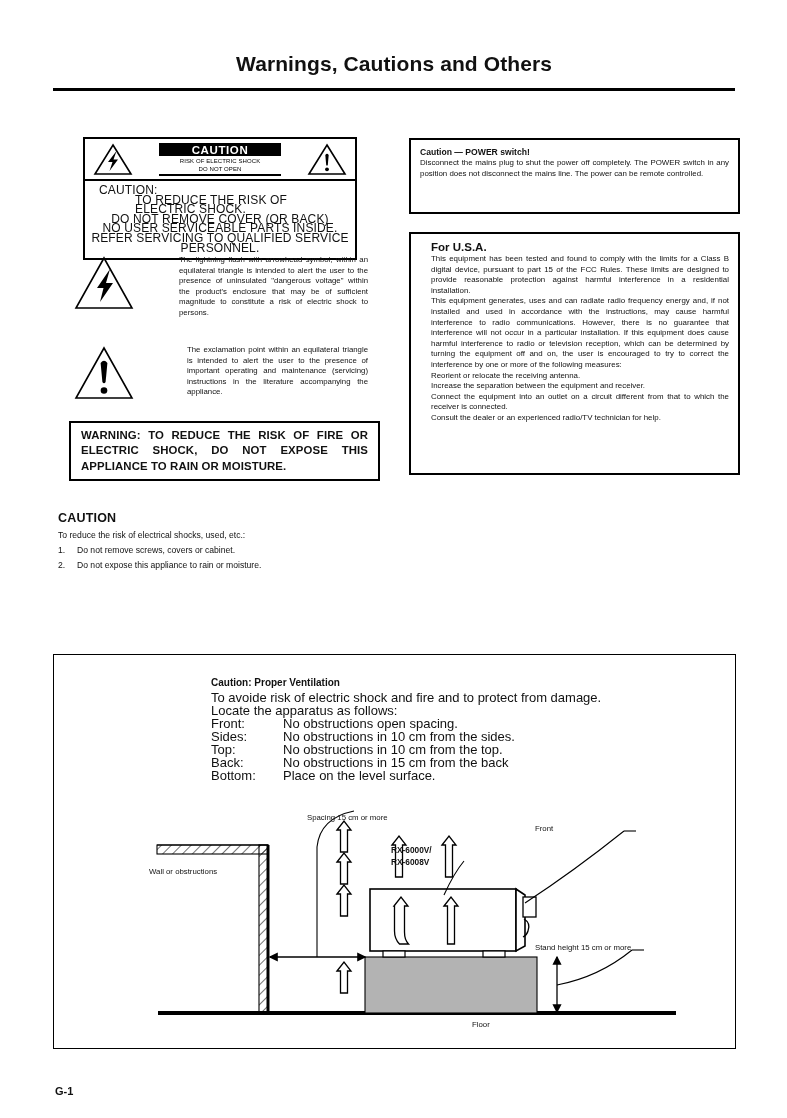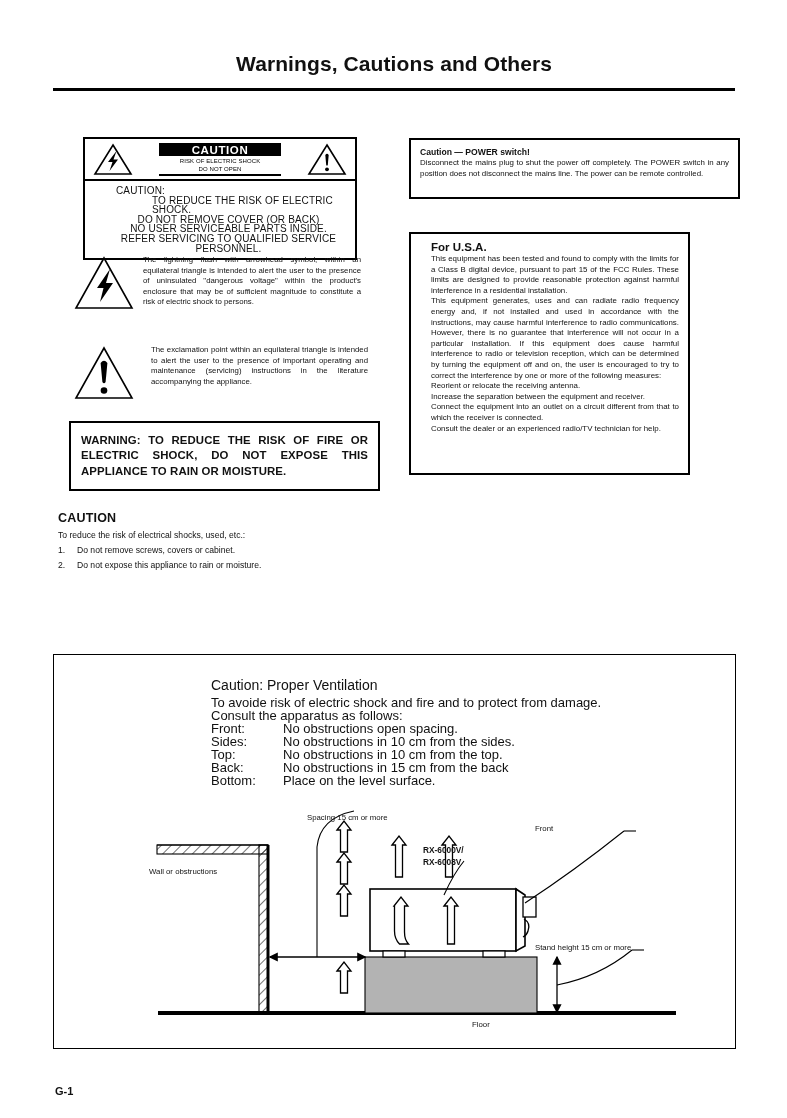--- a/index.html
+++ b/index.html
@@ -64,23 +64,23 @@
   }
   .caution-center .sub {
     background: #fff;
     color: #000;
     font-size: 6px;
     line-height: 8px;
     letter-spacing: 0.1px;
     padding: 1px 0 1px 0;
   }
   .caution-bottom {
-    padding: 5px 4px 5px 21px;
+    padding: 5px 4px 5px 4px;
     text-align: center;
-    font-size: 10px;
+    font-size: 12px;
     line-height: 9.6px;
     letter-spacing: 0.15px;
   }
   .cb-line1 { text-align: left; padding-left: 10px; }
   .cb-line1 .lbl { display:inline-block; }
   .cb-line1 .txt { display:inline-block; padding-left: 36px; }
 
   
   .tri-sm { width: 40px; height: 32px; position: relative; }
   .tri-sm svg { display:block; }
@@ -90,30 +90,31 @@
     position: absolute;
     display: flex;
     align-items: flex-start;
   }
   .sym-row .tri-lg { width: 70px; flex: 0 0 70px; }
   .sym-row .sym-text {
     font-size: 7.8px;
     line-height: 10.6px;
     text-align: justify;
     color: #111;
+    margin-left: 36px;
   }
   #sym-lightning { left: 73px; top: 255px; width: 295px; }
   #sym-lightning .sym-text { width: 218px; }
   #sym-exclam  { left: 73px; top: 345px; width: 295px; gap: 8px; }
   #sym-exclam .sym-text { width: 218px; }
 
   
   .warning-box {
     position: absolute;
-    left: 69px; top: 421px; width: 311px; height: 70px;
+    left: 69px; top: 421px; width: 311px; height: 60px;
     border: 2px solid #000;
     box-sizing: border-box;
     display: flex;
     align-items: center;
     padding: 0 10px;
   }
   .warning-box .wtext {
     font-size: 11.4px;
     font-weight: bold;
     line-height: 15.6px;
@@ -124,22 +125,22 @@
   }
 
   
   .rbox {
     position: absolute;
     border: 2px solid #000;
     box-sizing: border-box;
     background: #fff;
     padding: 7px 9px 7px 9px;
   }
-  #power-box { left: 409px; top: 138px; width: 331px; height: 61px; }
-  #usa-box   { left: 409px; top: 232px; width: 281px; height: 243px; padding-left: 20px; }
+  #power-box { left: 409px; top: 138px; width: 331px; height: 76px; }
+  #usa-box   { left: 409px; top: 232px; width: 331px; height: 243px; padding-left: 20px; }
   .rbox .hd {
     font-size: 8.6px;
     font-weight: bold;
     margin-bottom: 1px;
   }
   #usa-box .hd { font-size: 11.5px; margin-bottom: 1px; }
   .rbox p {
     margin: 0;
     font-size: 7.9px;
     line-height: 10.6px;
@@ -171,43 +172,43 @@
   
   .vent-frame {
     position: absolute;
     left: 53px; top: 654px; width: 683px; height: 395px;
     border: 1.6px solid #000;
     box-sizing: border-box;
     background: #fff;
   }
   .vent-text { position: absolute; left: 157px; top: 22px; width: 420px; }
   .vent-text .hd {
-    font-size: 14px;
-    font-weight: normal;
+    font-size: 10px;
+    font-weight: bold;
     margin-bottom: 3px;
   }
   .vent-text .ln {
     font-size: 13px;
     line-height: 13px;
     display: flex;
   }
   .vent-text .ln .k { width: 72px; flex: 0 0 72px; }
   .vent-text .ln.full { display: block; }
 
   
   .diagram { position: absolute; left: 0; top: 0; width: 683px; height: 395px; }
   .dlabel {
     position: absolute;
     font-size: 7.8px;
     color: #111;
     white-space: nowrap;
   }
   #lbl-spacing { left: 253px; top: 158px; }
   #lbl-wall    { left: 95px;  top: 212px; }
-  #lbl-model   { left: 337px; top: 190px; font-weight: bold; font-size: 8.3px; line-height: 11.5px; margin-left: 32px; }
+  #lbl-model   { left: 337px; top: 190px; font-weight: bold; font-size: 8.3px; line-height: 11.5px; }
   #lbl-front   { left: 481px; top: 169px; }
   #lbl-stand   { left: 481px; top: 288px; }
   #lbl-floor   { left: 418px; top: 365px; }
 
   
   .folio {
     position: absolute;
     left: 55px; top: 1085px;
     font-size: 11px;
     font-weight: bold;
@@ -311,21 +312,21 @@
         <span>Do not expose this appliance to rain or moisture.</span>
       </li>
     </ol>
   </div>
 
   <div class="vent-frame">
 
     <div class="vent-text">
       <div class="hd">Caution: Proper Ventilation</div>
       <div class="ln full">To avoide risk of electric shock and fire and to protect from damage.</div>
-      <div class="ln full">Consult the apparatus as follows:</div>
+      <div class="ln full">Locate the apparatus as follows:</div>
 
       <div class="ln">
         <span class="k">Front:</span>
         <span>No obstructions open spacing.</span>
       </div>
       <div class="ln">
         <span class="k">Sides:</span>
         <span>No obstructions in 10 cm from the sides.</span>
       </div>
       <div class="ln">

